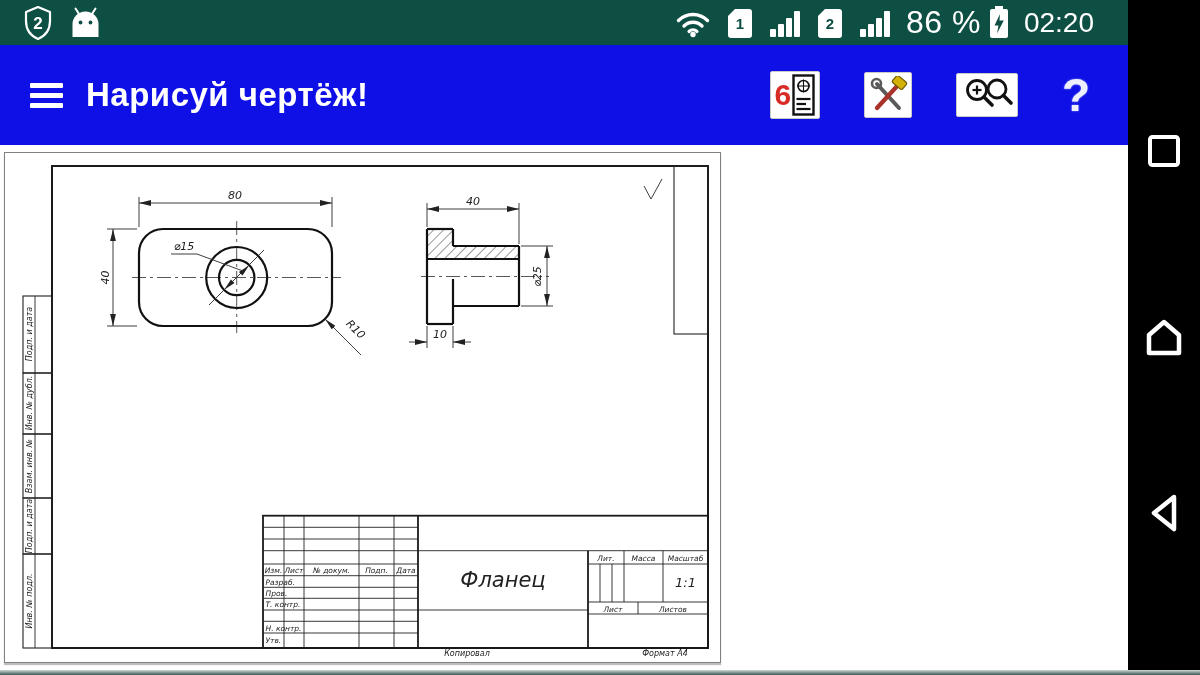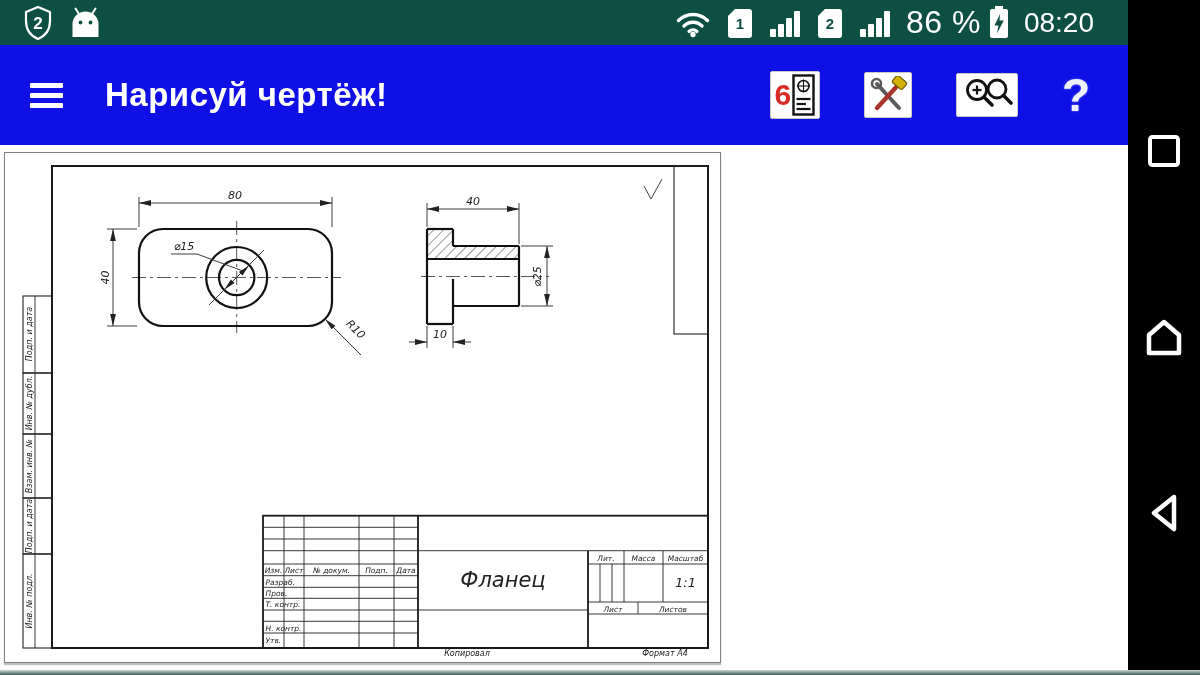--- a/index.html
+++ b/index.html
@@ -14,21 +14,21 @@
   .sb-text  { color:#fff; font-size:32px; letter-spacing:0.5px; }
   .sb-time  { color:#fff; font-size:28px; }
   .sim-num  { font:bold 15px "Liberation Sans", sans-serif; fill:#0e4f44; }
   .shield-num { font:bold 17px "Liberation Sans", sans-serif; fill:#fff; }
 
   
   .appbar { position:absolute; left:0; top:45px; width:1128px; height:100px; background:#0f10e6;
             display:flex; align-items:center; }
   .burger { margin-left:30px; width:33px; cursor:pointer; }
   .burger div { height:5px; background:#fff; margin:5px 0; border-radius:1px; }
-  .app-title { color:#fff; font-size:33px; font-weight:bold; margin-left:42px; letter-spacing:0.5px; }
+  .app-title { color:#fff; font-size:33px; font-weight:bold; margin-left:23px; letter-spacing:0.5px; }
   .actions { margin-left:auto; display:flex; align-items:center; gap:44px; padding-right:38px; }
   .act-btn { background:#fff; border:1px solid #c9c9c9; border-radius:2px; display:flex;
              align-items:center; justify-content:center; cursor:pointer; }
   .btn-task { width:48px; height:46px; gap:1px; }
   .task-six { color:#d92b25; font-size:30px; font-weight:bold; line-height:1; }
   .btn-tools { width:46px; height:44px; }
   .btn-zoom  { width:60px; height:42px; }
   .help-q { color:#eef0ff; font-size:46px; font-weight:bold; cursor:pointer; line-height:1;
             text-shadow:0 0 2px #9aa0ff; }
 
@@ -106,21 +106,21 @@
         <rect x="9" y="17" width="6" height="13" rx="1" fill="#fff"></rect>
         <rect x="17" y="11" width="6" height="19" rx="1" fill="#fff"></rect>
         <rect x="25" y="4" width="6" height="26" rx="1" fill="#fff"></rect>
       </svg>
       <span class="sb-text">86 %</span>
       <svg width="20" height="33" viewBox="0 0 20 33" style="margin-left:-7px;">
         <rect x="6" y="0" width="8" height="4" fill="#fff"></rect>
         <rect x="1" y="3" width="18" height="29" rx="2" fill="#fff"></rect>
         <polygon points="11,8 5.5,19.5 9.5,19.5 8,27.5 14.8,14.5 10.5,14.5" fill="#0e4f44"></polygon>
       </svg>
-      <span class="sb-time">08:20</span>
+      <span class="sb-time">02:20</span>
     </div>
   </div>
 
   <div class="appbar">
     <div class="burger">
       <div></div>
         <div></div>
         <div></div>
     </div>
     <div class="app-title">Нарисуй чертёж!</div>

